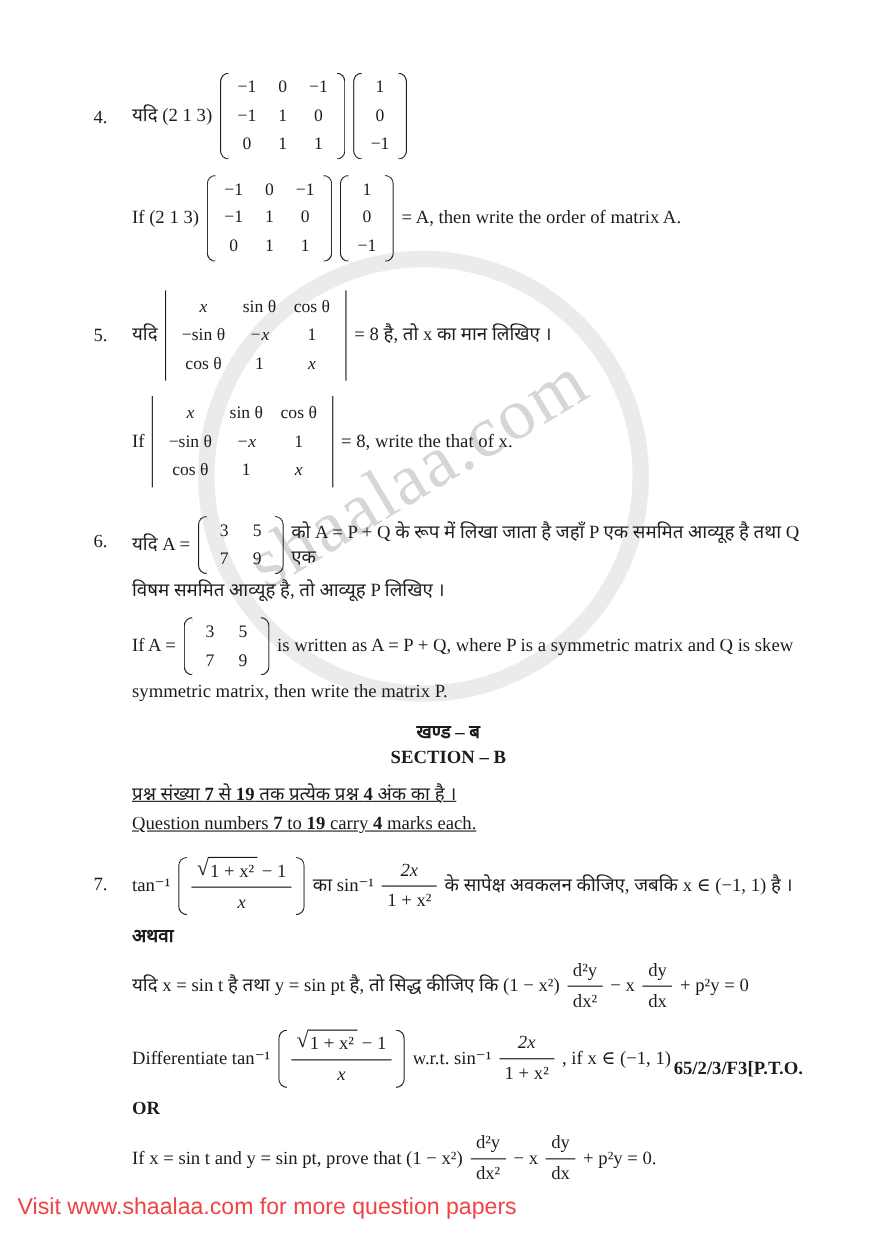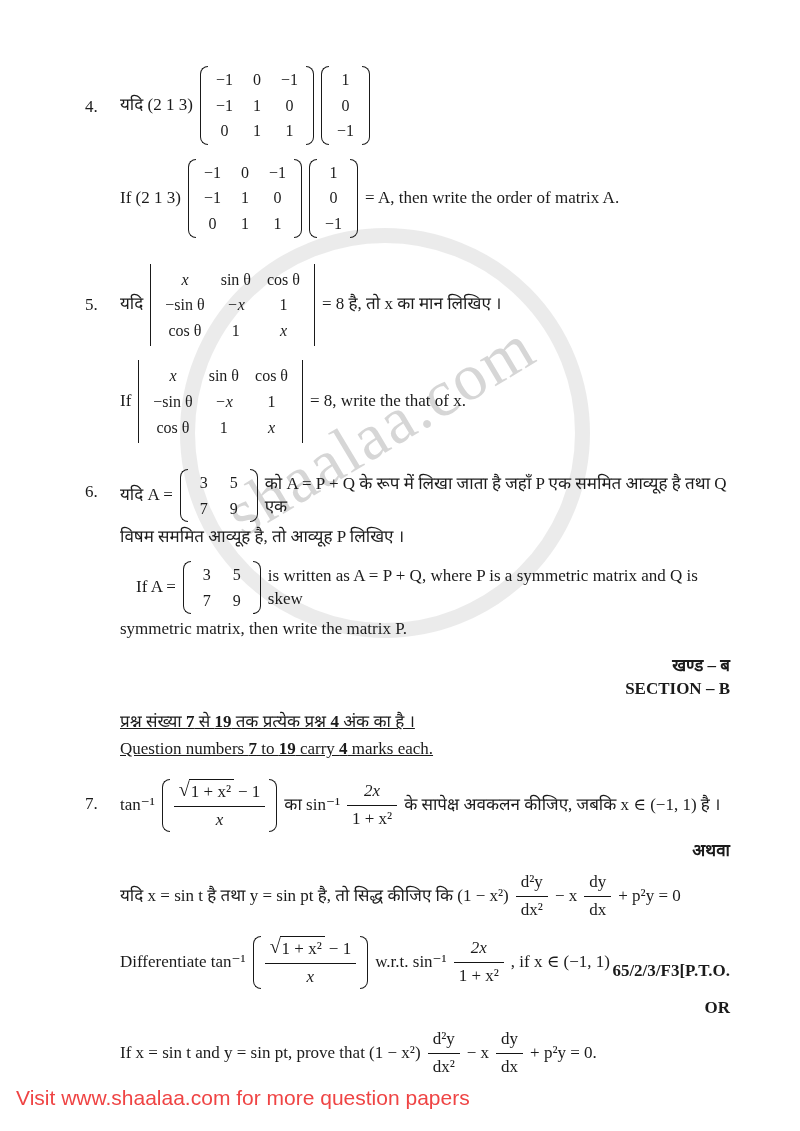--- a/index.html
+++ b/index.html
@@ -46,25 +46,25 @@
   .grid .c { text-align:center; min-width:16px; font-size:16px; }
   .det { display:inline-flex; border-left:1.6px solid #1a1a1a; border-right:1.6px solid #1a1a1a; padding:2px 10px; }
   
   .frac { display:inline-flex; flex-direction:column; align-items:center; vertical-align:middle; }
   .frac .num { display:flex; align-items:flex-end; justify-content:center; gap:4px; padding:0 5px 2px; }
   .frac .den { display:block; border-top:1.3px solid #151515; padding:2px 5px 0; align-self:stretch; text-align:center; }
   .sqrt { display:inline-flex; align-items:flex-start; }
   .rad { font-size:20px; line-height:1; margin-right:-1px; }
   .vinc { border-top:1.3px solid #151515; padding:1px 3px 0 2px; }
   
-  .section-titles { text-align:right; margin:6px 0 10px; }
+  .section-titles { text-align:center; margin:6px 0 10px; }
   .section-titles div { font-weight:bold; }
   .notes { margin-left:35px; margin-bottom:18px;text-decoration:underline; }
   .notes div { margin-bottom:4px; }
-  .center-label { text-align:right; font-weight:bold; margin:8px 0 8px; }
+  .center-label { text-align:left; font-weight:bold; margin:8px 0 8px; }
   .gap-line { margin-top:16px; }
   
   .doc-footer {
     position:absolute; left:85px; right:70px; top:960px; z-index:1;
     display:flex; justify-content:flex-end; font-weight:bold;
   }
   
   .site-bar {
     position:absolute; left:16px; top:1084px; z-index:1;
     font-family:"Liberation Sans","DejaVu Sans",sans-serif;
@@ -195,21 +195,21 @@
               <span class="c">3</span>
               <span class="c">5</span>
               <span class="c">7</span>
               <span class="c">9</span>
             </span>
             <span class="par r"></span>
           </span>
           <span class="txt" style="white-space:normal;">को A = P + Q के रूप में लिखा जाता है जहाँ P एक सममित आव्यूह है तथा Q एक</span>
         </div>
         <div class="plain">विषम सममित आव्यूह है, तो आव्यूह P लिखिए ।</div>
-        <div class="mline" style="margin-top:12px;margin-left:16px;">
+        <div class="mline" style="margin-top:12px;">
           <span class="txt">If A =</span>
           <span class="mat">
             <span class="par l"></span>
             <span class="grid g2">
               <span class="c">3</span>
               <span class="c">5</span>
               <span class="c">7</span>
               <span class="c">9</span>
             </span>
             <span class="par r"></span>

